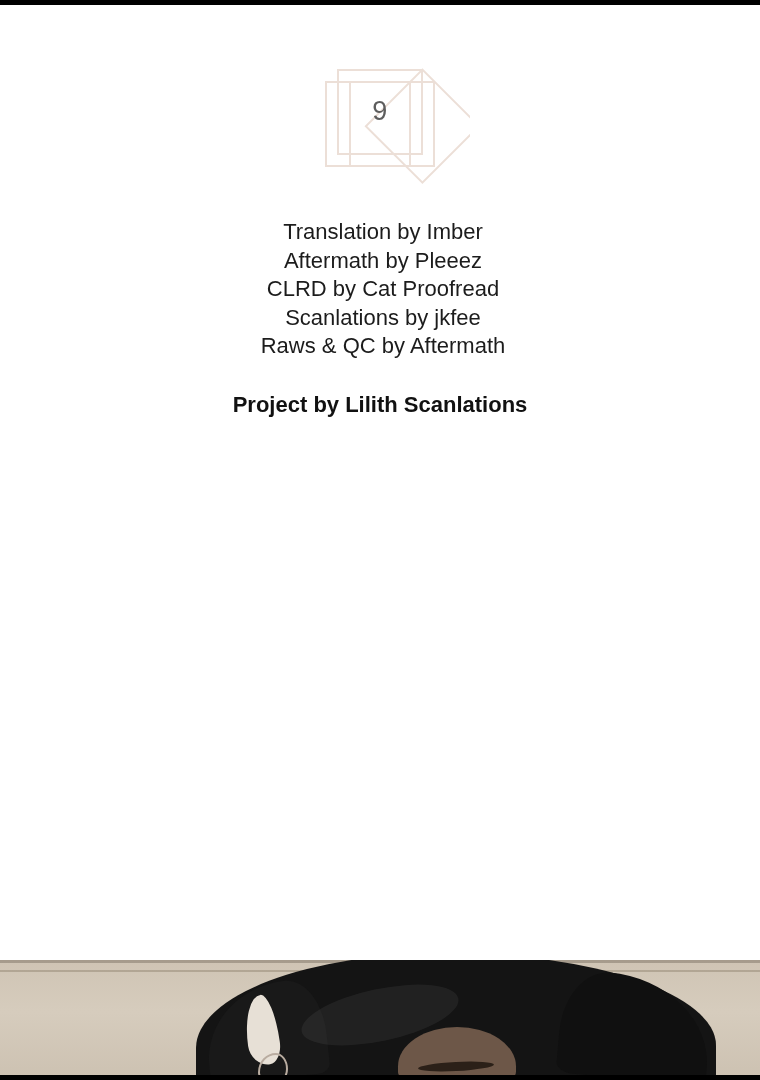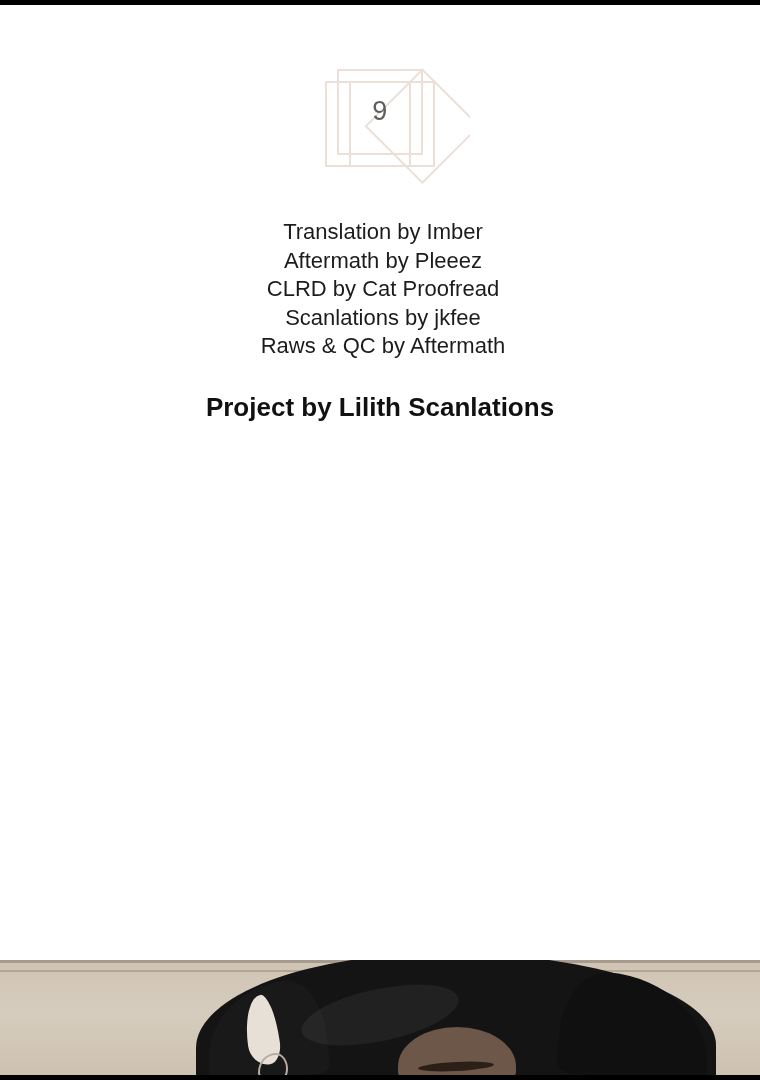--- a/index.html
+++ b/index.html
@@ -70,21 +70,21 @@
     color: #1c1c1c;
     font-weight: 400;
     white-space: nowrap;
   }
   .project-line {
     position: absolute;
     left: 0;
     top: 392px;
     width: 760px;
     text-align: center;
-    font-size: 26px;
+    font-size: 22px;
     font-weight: bold;
     color: #111111;
   }
 
   
   .art-panel {
     position: absolute;
     left: 0;
     bottom: 5px;
     width: 760px;

